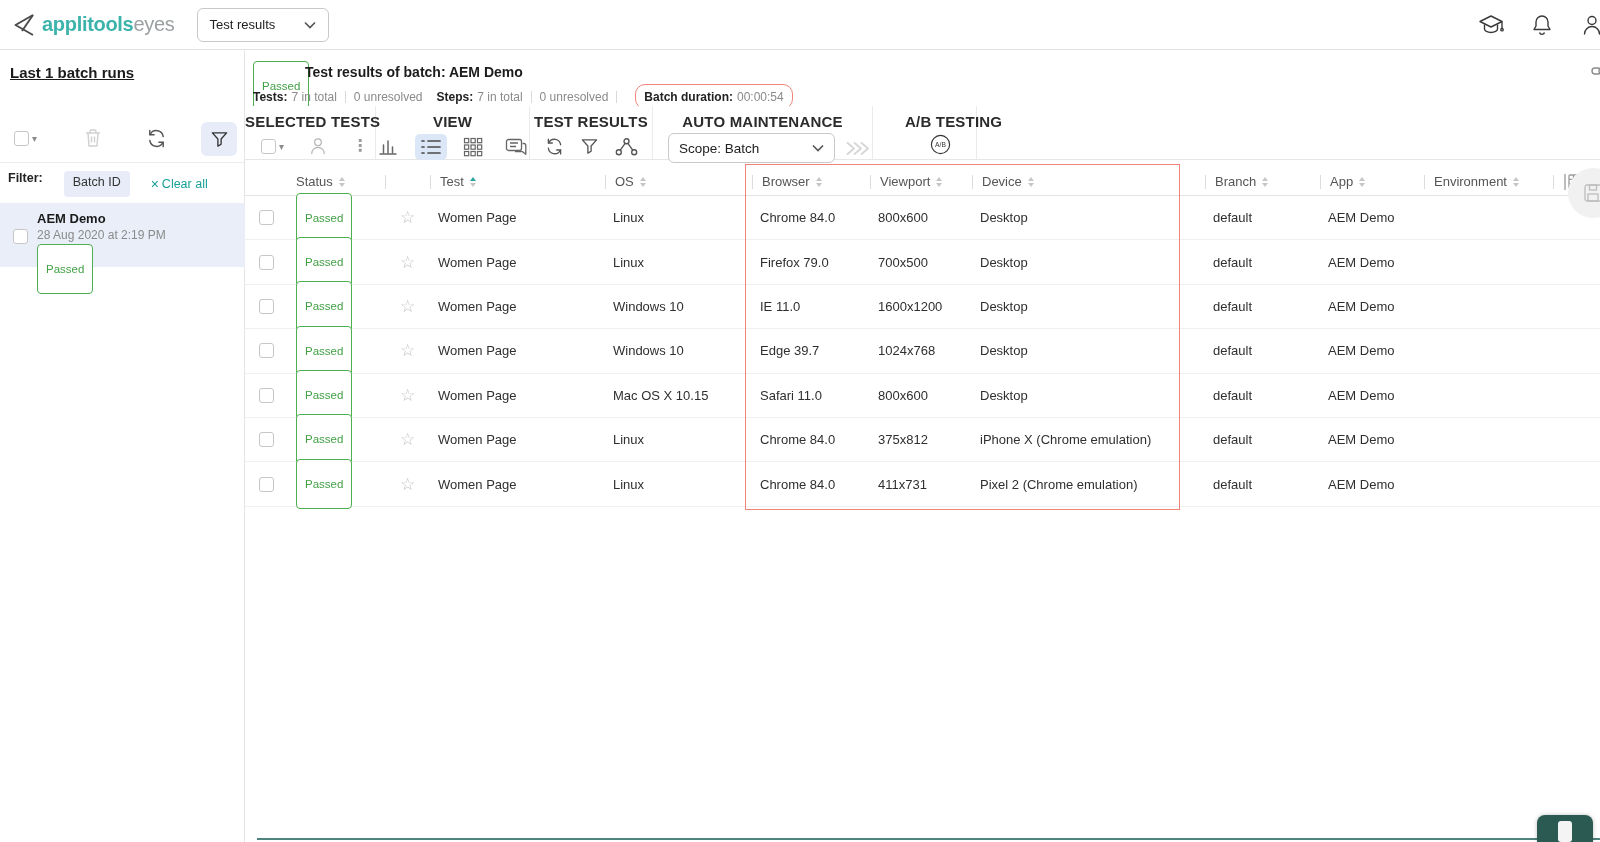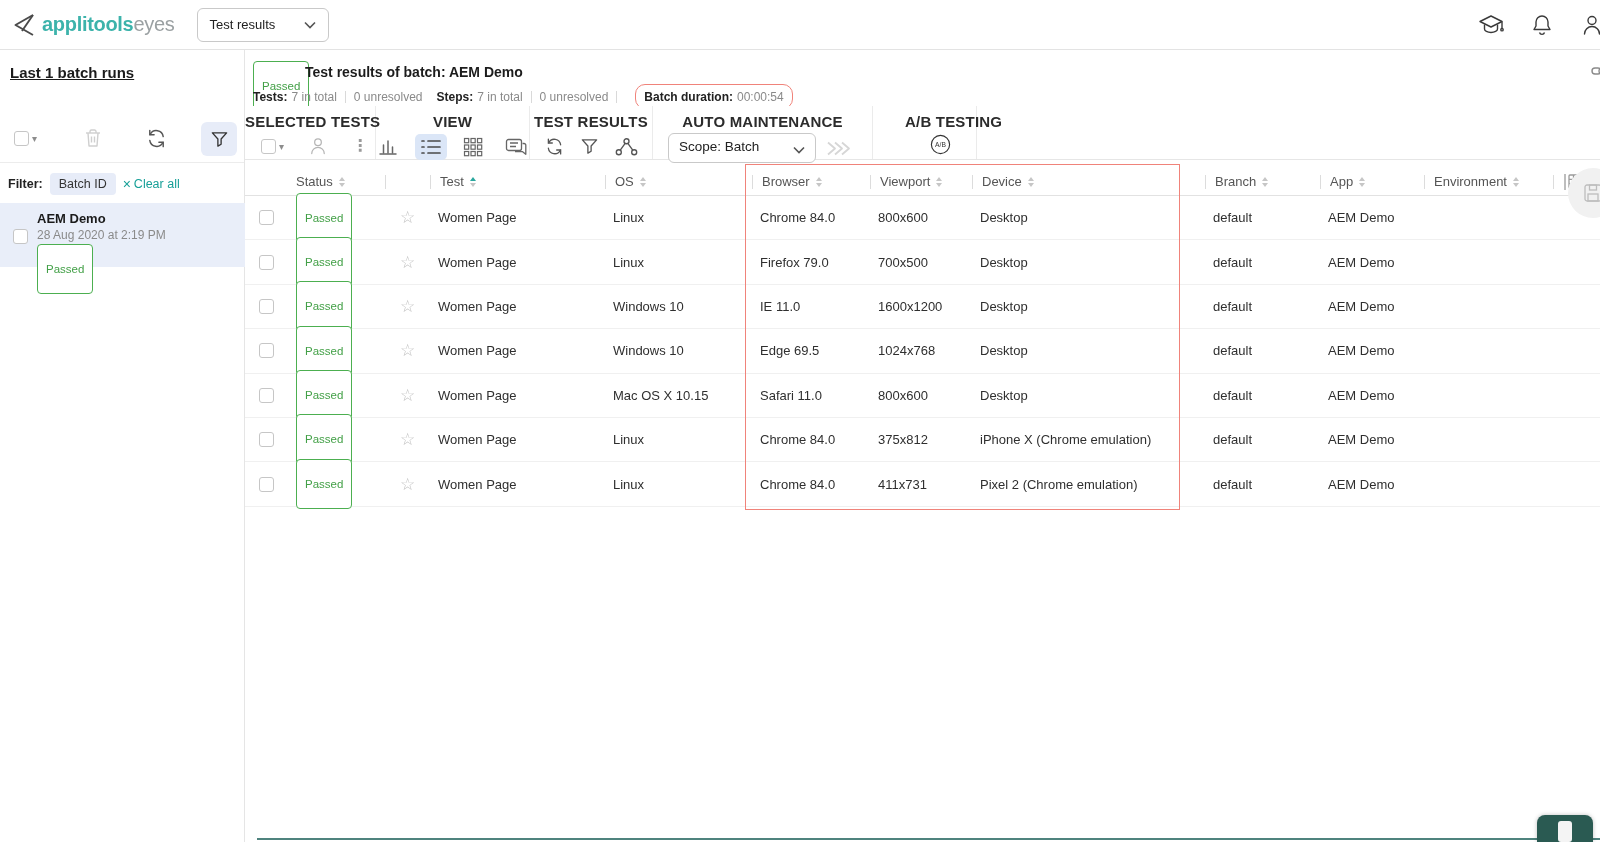--- a/index.html
+++ b/index.html
@@ -22,21 +22,21 @@
   
   .sidebar { position:absolute; top:50px; left:0; width:245px; height:792px; border-right:1px solid #e5e5e5; background:#fff; }
   .side-title { position:absolute; top:14px; left:10px; font-size:15px; font-weight:700; color:#1b1b1b;text-decoration:underline; }
   .side-toolbar { position:absolute; top:68px; left:0; right:0; height:42px; }
   .side-cb { position:absolute; left:14px; top:13px; display:flex; align-items:center; gap:3px; }
   .side-trash { position:absolute; left:82px; top:9px; }
   .side-refresh { position:absolute; left:145px; top:9px; }
   .side-filter-btn { position:absolute; left:201px; top:4px; width:36px; height:34px; background:#e7ecf8; border-radius:6px;
     display:flex; align-items:center; justify-content:center; cursor:pointer; }
   .side-divider { position:absolute; top:112px; left:0; right:0; border-top:1px solid #ececec; }
-  .filter-row { position:absolute; top:121px; left:8px; height:26px; display:flex; align-items:center; gap:7px; font-size:12.5px; }
+  .filter-row { position:absolute; top:121px; left:8px; height:26px; display:flex; gap:21px; font-size:12.5px; }
   .filter-label { font-weight:700; color:#222; }
   .filter-chip { background:#e7ecf8; border-radius:4px; padding:4px 9px; font-size:12.5px; color:#333; cursor:pointer; }
   .clear-all { color:#18a098; display:flex; align-items:center; gap:3px; cursor:pointer; font-size:12.5px; }
   .clear-x { font-size:14px; line-height:1; }
   .batch-item { position:absolute; top:153px; left:0; width:245px; height:64px; background:#e9eef9; cursor:pointer; }
   .batch-item .checkbox { position:absolute; left:13px; top:26px; }
   .batch-name { position:absolute; left:37px; top:8px; font-size:13px; font-weight:700; color:#1b1b1b; }
   .batch-date { position:absolute; left:37px; top:25px; font-size:12px; color:#8a8a8a; }
   .batch-item .badge { position:absolute; left:37px; top:41px; }
   
@@ -62,22 +62,22 @@
   .tb-label { font-size:15px; font-weight:700; color:#2b2b2b; text-align:center; margin-top:7px; letter-spacing:0.2px; white-space:nowrap; }
   .tb-icons { display:flex; align-items:center; margin-top:6px; }
   .g1 { left:0; width:131px; }   .g1 .tb-icons { padding-left:16px; gap:24px; }
   .g2 { left:131px; width:154px; } .g2 .tb-icons { justify-content:center; gap:11px; margin-top:3px; }
   .g3 { left:285px; width:123px; } .g3 .tb-icons { justify-content:center; gap:15px; }
   .g4 { left:408px; width:220px; } .g4 .tb-icons { padding-left:15px; gap:9px; margin-top:3px; }
   .g5 { left:660px; width:72px; }  .g5 .tb-icons { justify-content:center; margin-top:3px; }
   .view-btn { display:flex; align-items:center; justify-content:center; padding:4px 5px; border-radius:5px; cursor:pointer; }
   .view-btn.sel { background:#dbe6f7; }
   .kebab { color:#9a9a9a; font-size:16px; font-weight:700; line-height:1; cursor:pointer; }
-  .scope-select { width:148px; height:30px; border:1px solid #c9c9c9; border-radius:6px; background:#fff;
-    display:flex; align-items:flex-end; justify-content:space-between; padding:8px 10px; font-size:13.5px; color:#222; cursor:pointer; }
+  .scope-select { width:167px; height:30px; border:1px solid #c9c9c9; border-radius:6px; background:#fff;
+    display:flex; align-items:center; justify-content:space-between; padding:0 10px; font-size:13.5px; color:#222; cursor:pointer; }
   .tb-circle { position:absolute; top:62px; right:-18px; width:50px; height:50px; border-radius:50%;
     background:#f1f1f1; display:flex; align-items:center; justify-content:center; cursor:pointer; z-index:2; }
   
   .grid-cols { display:grid; grid-template-columns:43px 97px 45px 175px 147px 118px 102px 233px 115px 104px 129px 47px; }
   .table-head { position:absolute; top:118px; left:0; width:1355px; height:28px; align-items:center;
     font-size:13px; color:#555; border-bottom:1px solid #e2e2e2; }
   .th { display:flex; align-items:center; height:100%; cursor:pointer; }
   .th.pl { padding-left:8px; }
   .th.div::before { content:""; width:1px; height:14px; background:#dcdcdc; margin-right:9px; }
   .sort { display:inline-flex; flex-direction:column; gap:2px; margin-left:6px; }
@@ -478,21 +478,21 @@
   <div class="tr grid-cols">
     <div class="td c-cb">
           <span class="checkbox"></span>
         </div>
     <div class="td"><span class="badge">Passed</span></div>
     <div class="td c-star">
           <span class="star">☆</span>
         </div>
     <div class="td">Women Page</div>
     <div class="td">Windows 10</div>
-    <div class="td">Edge 69.5</div>
+    <div class="td">Edge 39.7</div>
     <div class="td">1024x768</div>
     <div class="td">Desktop</div>
     <div class="td">default</div>
     <div class="td">AEM Demo</div>
     <div class="td"></div>
     <div class="td"></div>
   </div>
 
   <div class="tr grid-cols">
     <div class="td c-cb">

